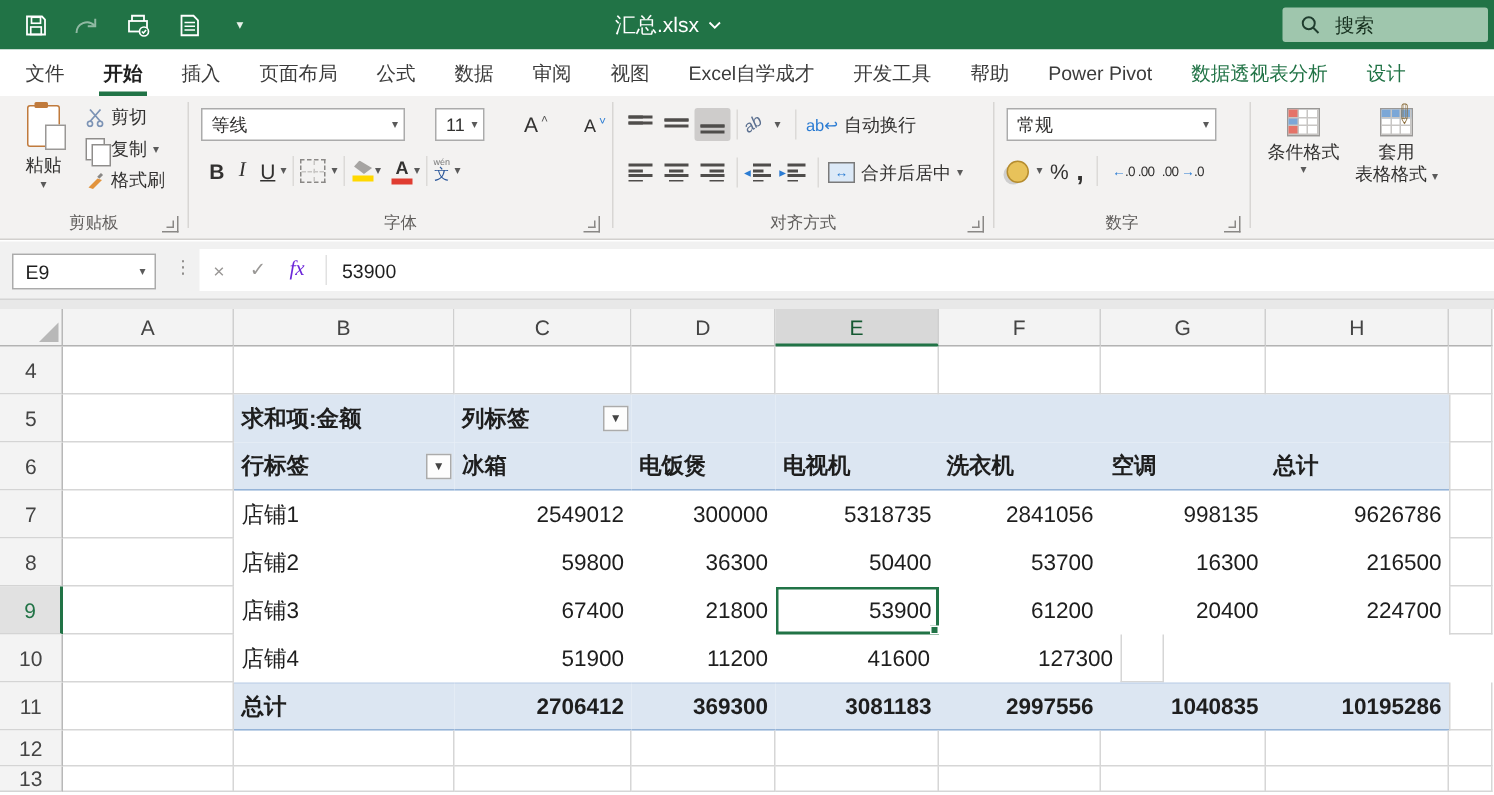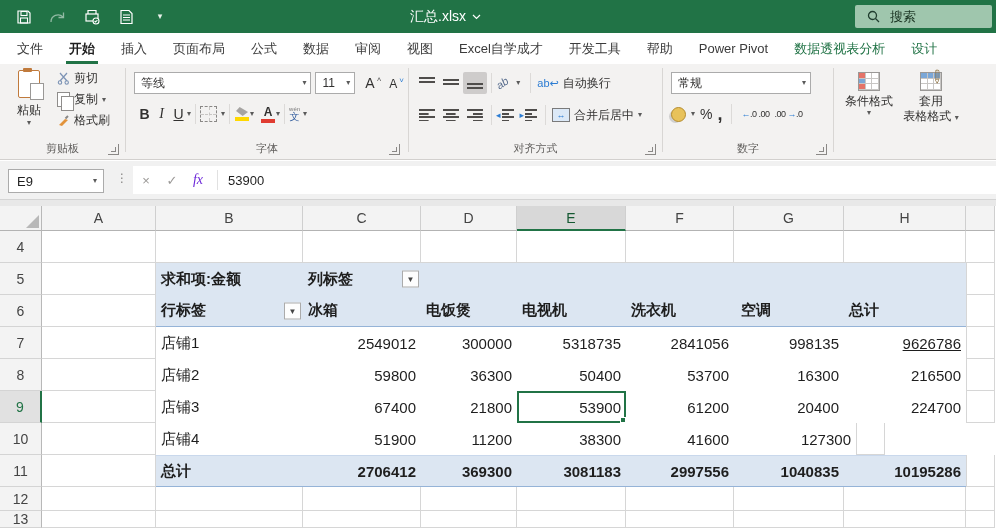--- a/index.html
+++ b/index.html
@@ -226,21 +226,21 @@
             </svg>
           <span class="rtxt">格式刷</span>
         </div>
       </div>
       <div class="glabel">剪贴板</div>
       <span class="launcher" style="right:6px;"></span>
     </div>
     <span class="gdivider" style="left:125px;"></span>
 
     <div class="rgroup" style="left:126px;width:282px;">
-      <div class="rrow1" style="padding-left:8px;">
+      <div class="rrow1" style="padding-left:8px;gap:16px;">
         <div class="combo" style="width:178px;">
           <span class="rtxt">等线</span>
           <span class="chev">▾</span>
         </div>
         <div class="combo" style="width:40px;margin-left:4px;">
           <span class="rtxt">11</span>
           <span class="chev">▾</span>
         </div>
         <div class="fontbtn" style="margin-left:6px;">
             <span>A</span>
@@ -461,21 +461,21 @@
         </div>
         <div class="grow" style="height: 32px;">
           <div class="rh" style="width: 42px;">7</div>
           <div class="cell gl" style="width: 114px;"></div>
           <div class="cell left" style="width: 147px;">店铺1</div>
           <div class="cell num" style="width: 118px;">2549012</div>
           <div class="cell num" style="width: 96px;">300000</div>
           <div class="cell num" style="width: 109px;">5318735</div>
           <div class="cell num" style="width: 108px;">2841056</div>
           <div class="cell num" style="width: 110px;">998135</div>
-          <div class="cell num" style="width: 122px; text-decoration: underline;">9626786</div>
+          <div class="cell num" style="width: 122px;">9626786</div>
           <div class="cell gl" style="width: 29px; border-left: 1px solid rgb(214, 214, 214);"></div>
         </div>
         <div class="grow" style="height: 32px;">
           <div class="rh" style="width: 42px;">8</div>
           <div class="cell gl" style="width: 114px;"></div>
           <div class="cell left" style="width: 147px;">店铺2</div>
           <div class="cell num" style="width: 118px;">59800</div>
           <div class="cell num" style="width: 96px;">36300</div>
           <div class="cell num" style="width: 109px;">50400</div>
           <div class="cell num" style="width: 108px;">53700</div>
@@ -494,21 +494,20 @@
           <div class="cell num" style="width: 110px;">20400</div>
           <div class="cell num" style="width: 122px;">224700</div>
           <div class="cell gl" style="width: 29px; border-left: 1px solid rgb(214, 214, 214);"></div>
         </div>
         <div class="grow" style="height: 32px;">
           <div class="rh" style="width: 42px;">10</div>
           <div class="cell gl" style="width: 114px;"></div>
           <div class="cell left" style="width: 147px;">店铺4</div>
           <div class="cell num" style="width: 118px;">51900</div>
           <div class="cell num" style="width: 96px;">11200</div>
-          <div class="cell num" style="width: 109px;">38300</div>
           <div class="cell num" style="width: 108px;">41600</div>
           <div class="cell num" style="width: 122px;">127300</div>
           <div class="cell gl" style="width: 29px; border-left: 1px solid rgb(214, 214, 214);"></div>
         </div>
         <div class="grow" style="height: 32px;">
           <div class="rh" style="width: 42px;">11</div>
           <div class="cell gl" style="width: 114px;"></div>
           <div class="cell blue bold tot left" style="width: 147px;">总计</div>
           <div class="cell blue bold tot num" style="width: 118px;">2706412</div>
           <div class="cell blue bold tot num" style="width: 96px;">369300</div>

